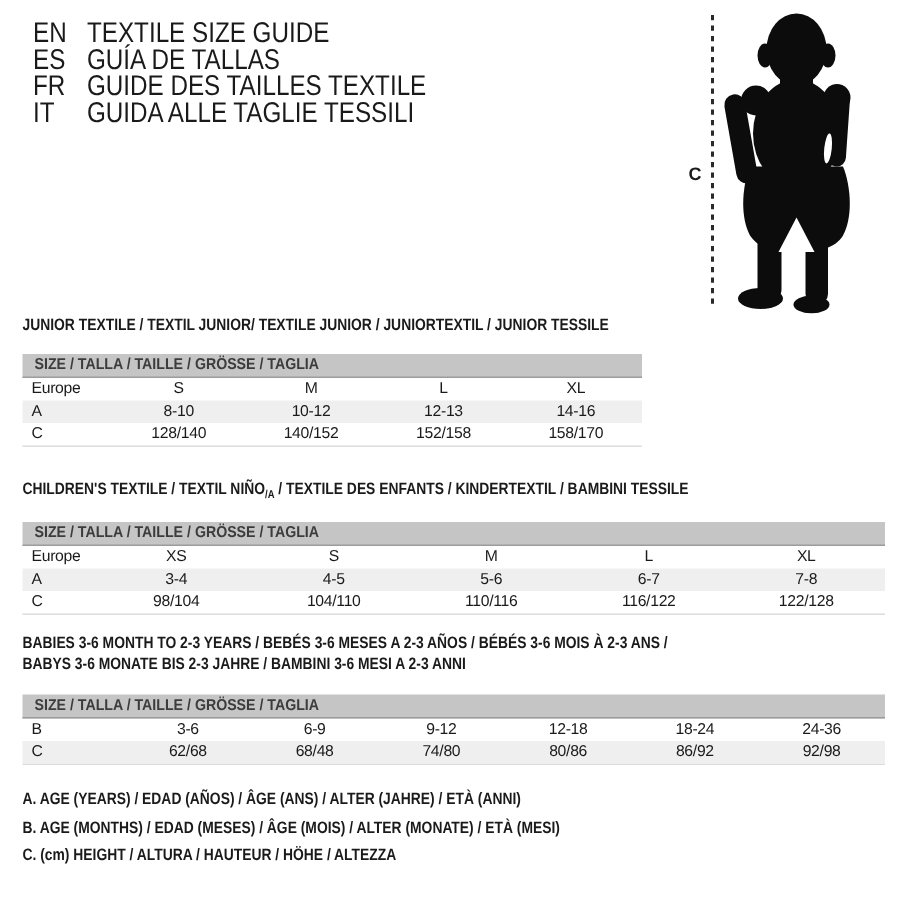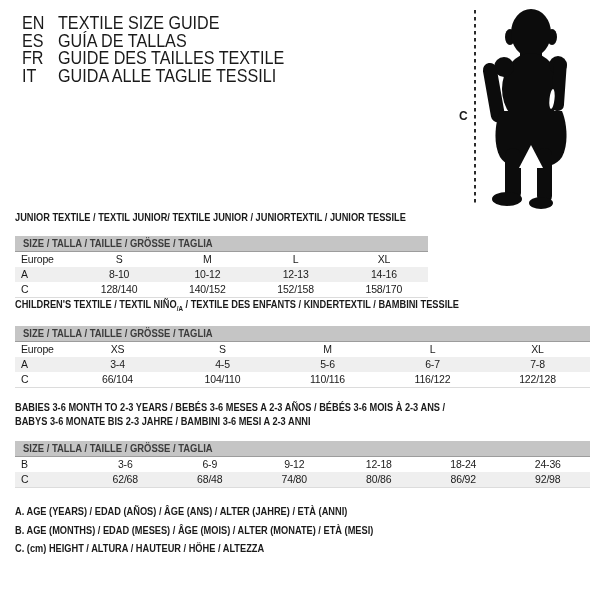--- a/index.html
+++ b/index.html
@@ -21,21 +21,21 @@
 
   
   .figure{position:absolute;top:7px;left:445px;width:135px;height:202px}
   .figure .c-label{position:absolute;left:14px;top:102px;font-weight:bold;font-size:12px}
   .figure svg{position:absolute;left:27px;top:0}
 
   
   .content{position:absolute;left:15px;top:210px;width:575px}
   .sec-title{font-weight:bold;font-size:11px;line-height:13px;height:13px;white-space:nowrap}
   .sec-title.first{margin-top:1px}
-  .sec-title.second{}
+  .sec-title.second{margin-top:22px}
   .sec-title-multi{margin-top:12px;font-weight:bold;font-size:11px;line-height:14px}
   .sec-title sub, .sec-title-multi sub{font-size:7.5px}
 
   .size-table{margin-top:12px}
   .size-table.t2{margin-top:15px}
   .size-table.t3{margin-top:13px}
   .t1{width:413px}
   .t2,.t3{width:575px}
   .size-bar{
     height:16px;line-height:15px;box-sizing:border-box;padding-left:8px;
@@ -151,21 +151,21 @@
     <div class="trow shaded">
       <div class="tcell rlabel">A</div>
       <div class="tcell">3-4</div>
       <div class="tcell">4-5</div>
       <div class="tcell">5-6</div>
       <div class="tcell">6-7</div>
       <div class="tcell">7-8</div>
     </div>
     <div class="trow">
       <div class="tcell rlabel">C</div>
-      <div class="tcell">66/104</div>
+      <div class="tcell">98/104</div>
       <div class="tcell">104/110</div>
       <div class="tcell">110/116</div>
       <div class="tcell">116/122</div>
       <div class="tcell">122/128</div>
     </div>
   </div>
 
   <div class="sec-title-multi">
     <div><span class="cx84">BABIES 3-6 MONTH TO 2-3 YEARS / BEBÉS 3-6 MESES A 2-3 AÑOS / BÉBÉS 3-6 MOIS À 2-3 ANS /</span></div>
     <div><span class="cx84">BABYS 3-6 MONATE BIS 2-3 JAHRE / BAMBINI 3-6 MESI A 2-3 ANNI</span></div>

